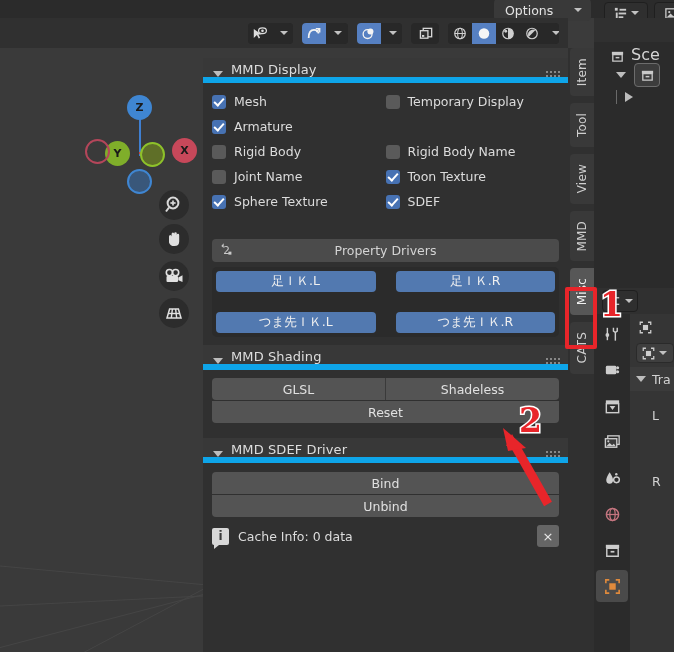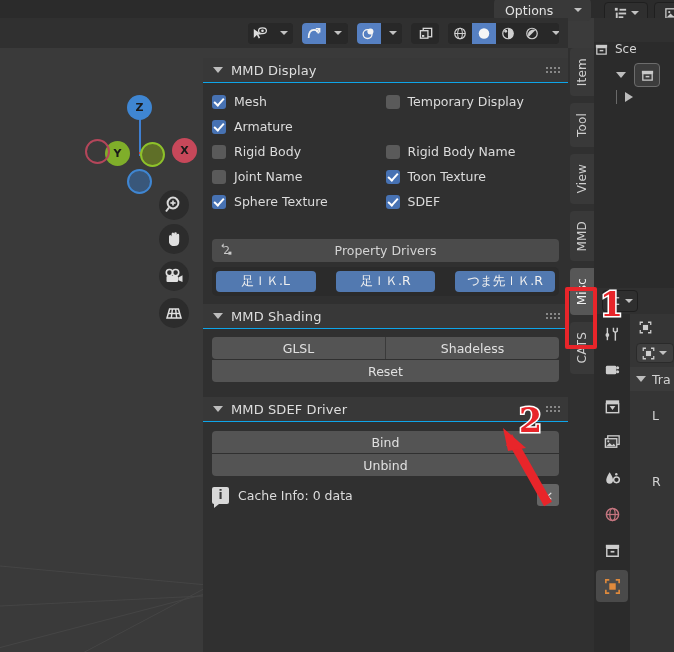--- a/index.html
+++ b/index.html
@@ -80,22 +80,22 @@
 
   
   .npanel {
     position: absolute; left: 203px; top: 58px;
     width: 365px; height: 594px;
     background: #303030;
   }
   .panel-box { margin: 0; }
   .panel-head {
     height: 25px; background: #383838;
-    display: flex; align-items: center; padding: 0 8px 0 10px;
-    border-bottom: 1px solid #0ea5e9;
+    display: flex; align-items: flex-end; padding: 0 8px 0 10px;
+    border-bottom: 6px solid #0ea5e9;
   }
   .tri { width: 0; height: 0; border-left: 5px solid transparent; border-right: 5px solid transparent; border-top: 6px solid #bdbdbd; margin-right: 8px; }
   .panel-title { font-size: 13px; color: #dedede; letter-spacing: .1px; }
   .dots { margin-left: auto; display: grid; grid-template-columns: repeat(4, 2px); gap: 2px; }
   .dots i { width: 2px; height: 2px; background: #888; display: block; }
   .panel-body { background: #303030; padding: 6px 9px 8px 9px; }
 
   
   .ck-grid { display: grid; grid-template-columns: 1fr 1fr; }
   .ck-row { display: flex; align-items: center; height: 25px; }
@@ -111,21 +111,21 @@
   }
   .ck-lbl { font-size: 12.5px; color: #dcdcdc; }
 
   
   .btn {
     background: #545454; border-radius: 4px; height: 22px;
     display: flex; align-items: center; justify-content: center;
     font-size: 12.5px; color: #e0e0e0;
   }
   .ik-wrap { background: #2b2b2b; border-radius: 5px; padding: 4px; margin-top: 5px; }
-  .ik-grid { display: grid; grid-template-columns: 1fr 1fr 1fr; gap: 20px; }
+  .ik-grid { display: grid; grid-template-columns: 1fr 1fr; gap: 20px; }
   .ik-btn {
     background: #5279b0; border-radius: 4px; height: 21px;
     display: flex; align-items: center; justify-content: center;
     font-size: 12.5px; color: #f0f0f0;
   }
   .prop-drv {
     position: relative; background: #4b4b4b; border-radius: 4px; height: 23px;
     display: flex; align-items: center; justify-content: center; font-size: 12.5px; color: #d4d4d4;
   }
   .prop-drv .ic { position: absolute; left: 6px; top: 3px; }
@@ -173,21 +173,21 @@
   }
   .vtab.active { background: #575757; }
   .vtab.active span { color: #f0f0f0; }
 
   
   .outliner {
     position: absolute; left: 594px; top: 18px; width: 80px; height: 270px;
     background: #2b2b2b;
   }
   .otl-head { height: 24px; background: #303030; display: flex; align-items: center; padding-left: 4px; gap: 4px; }
-  .otl-row { display: flex; align-items: flex-start; height: 22px; gap: 6px; padding-left: 0; font-size: 12px; color: #d5d5d5; }
+  .otl-row { display: flex; align-items: flex-end; height: 22px; gap: 6px; padding-left: 16px; font-size: 16px; color: #d5d5d5; }
   .otl-row2 { display: flex; align-items: center; height: 22px; gap: 8px; padding-left: 22px; }
   .vbar { width: 1px; height: 14px; background: #6a6a6a; }
   .play-tri { width: 0; height: 0; border-top: 5px solid transparent; border-bottom: 5px solid transparent; border-left: 8px solid #bcbcbc; }
 
   .props {
     position: absolute; left: 594px; top: 288px; width: 80px; height: 364px;
     background: #303030;
     text-align: center;
   }
   .props-head { height: 26px; display: flex; align-items: center; padding-left: 8px; gap: 3px; background: #303030; }
@@ -461,20 +461,21 @@
               <rect x="11" y="10.2" width="3.2" height="3.2" fill="#c9c9c9"></rect>
             </svg>
           </span>
           <span>Property Drivers</span>
         </div>
 
         <div class="ik-wrap">
           <div class="ik-grid">
             <div class="ik-btn">足ＩＫ.L</div>
             <div class="ik-btn">足ＩＫ.R</div>
+            <div class="ik-btn">つま先ＩＫ.L</div>
             <div class="ik-btn">つま先ＩＫ.R</div>
           </div>
         </div>
       </div>
     </div>
 
     <div class="panel-box">
       <div class="panel-head">
         <span class="tri"></span>
         <span class="panel-title">MMD Shading</span>

